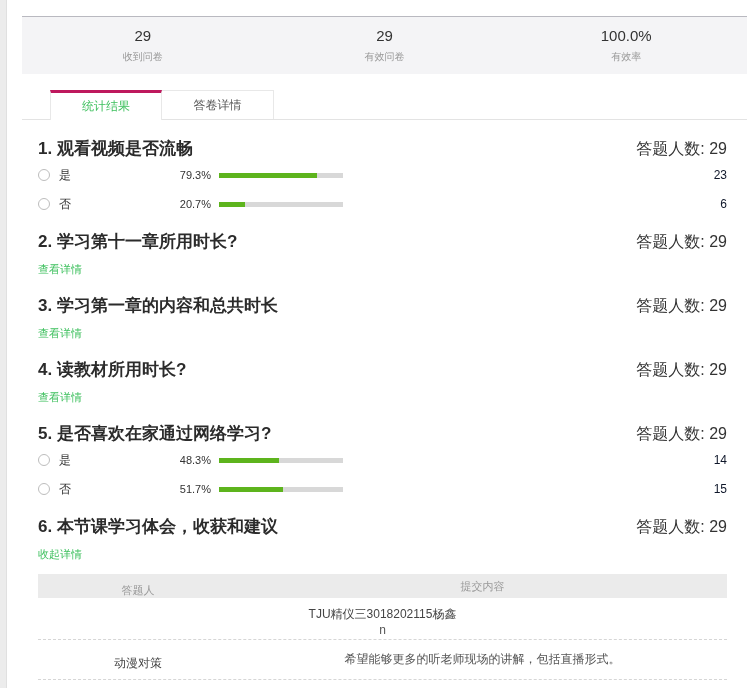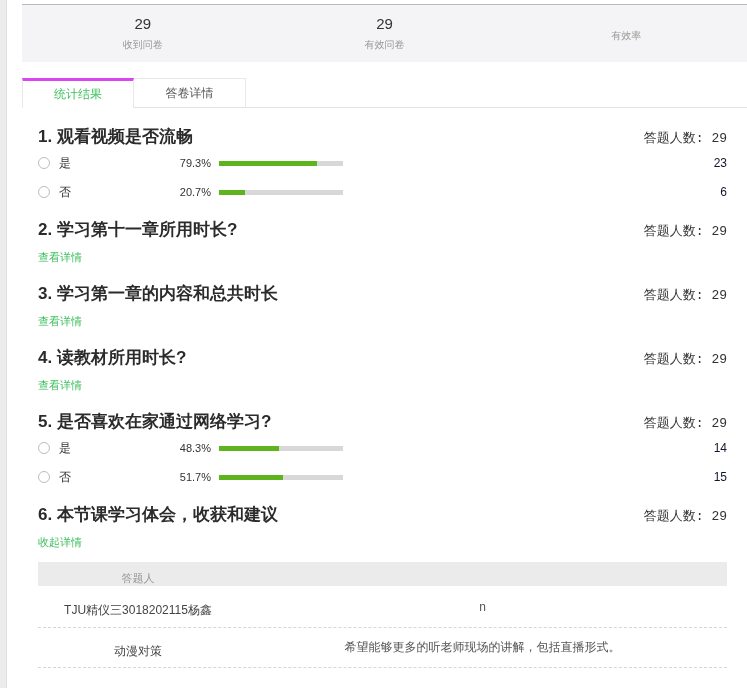--- a/index.html
+++ b/index.html
@@ -3,21 +3,21 @@
 <meta charset="utf-8">
 <style>
   * { margin: 0; padding: 0; box-sizing: border-box; }
   html, body { background: #ffffff; font-family: "Liberation Sans", "DejaVu Sans", sans-serif; }
   body { position: relative; width: 747px; height: 688px; overflow: hidden; }
 
   .left-strip {
     position: absolute; left: 0; top: 0; width: 7px; height: 688px;
     background: #ececec; border-right: 1px solid #e0e0e0;
   }
-  .page { position: absolute; left: 8px; top: 0; width: 739px; height: 512px; background: #fff; }
+  .page { position: absolute; left: 8px; top: 12px; width: 739px; height: 512px; background: #fff; }
 
   
   .stats-panel {
     margin: 4px 0 0 14px; height: 58px;
     background: #f4f4f6; border-top: 1px solid #b9b9c0;
     display: flex; align-items: center;
   }
   .stat { flex: 1; text-align: center; }
   .stat-value { font-size: 15px; color: #333; line-height: 18px; }
   .stat-label { font-size: 10px; color: #999; margin-top: 5px; }
@@ -27,32 +27,32 @@
     margin: 16px 0 0 14px; height: 30px;
     display: flex; align-items: stretch;
     border-bottom: 1px solid #e3e3e3;
   }
   .tab {
     width: 112px; display: flex; align-items: center; justify-content: center;
     font-size: 12px; color: #555; cursor: pointer; position: relative;
     border: 1px solid #e8e8e8; border-bottom: none; background: #fff;
   }
   .tab.active {
-    color: #3ec05e; border-top: 3px solid #d946ef;
+    color: #3ec05e; border-top: 3px solid #be185d;
     border-left: 1px solid #e8e8e8; border-right: 1px solid #e8e8e8;
-    margin-bottom: -1px; z-index: 2;
+    margin-bottom: -1px; z-index: 2; margin-left: 28px;
   }
   .tab.inactive { border-left: none; }
 
   
   .content { padding: 0 20px 0 30px; }
   .question { margin-top: 17px; }
   .q-head { display: flex; justify-content: space-between; align-items: baseline; height: 18px; }
   .q-title { font-size: 17px; font-weight: bold; color: #2b2b2b; }
-  .q-count { font-size: 13px; color: #333; font-family: Liberation Mono, monospace; }
+  .q-count { font-size: 16px; color: #333; }
   .q-count .lbl { color: #333; }
 
   .option-row { display: flex; align-items: center; height: 18px; margin-top: 11px; }
   .radio {
     width: 12px; height: 12px; border-radius: 50%;
     border: 1px solid #bdbdbd; background: #fff; display: inline-block;
     margin-right: 9px; flex: 0 0 auto;
   }
   .opt-label { font-size: 12px; color: #333; }
   .percent { width: 140px; text-align: right; font-size: 11px; color: #333; flex: 0 0 auto; }
@@ -90,20 +90,21 @@
   <div class="stats-panel">
     <div class="stat">
       <div class="stat-value">29</div>
       <div class="stat-label">收到问卷</div>
     </div>
     <div class="stat">
       <div class="stat-value">29</div>
       <div class="stat-label">有效问卷</div>
     </div>
     <div class="stat">
+      <div class="stat-value">100.0%</div>
       <div class="stat-label">有效率</div>
     </div>
   </div>
 
   <div class="tabs">
     <div class="tab active">统计结果</div>
     <div class="tab inactive">答卷详情</div>
   </div>
 
   <div class="content">
@@ -185,22 +186,23 @@
     <div class="question">
       <div class="q-head">
         <span class="q-title">6. 本节课学习体会，收获和建议</span>
         <span class="q-count"><span class="lbl">答题人数:</span> <span>29</span></span>
       </div>
       <a class="detail-link">收起详情</a>
 
       <div class="answers-table">
         <div class="t-head">
           <div class="t-col1">答题人</div>
+          <div class="t-col2">提交内容</div>
         </div>
-        <div class="t-row" style="min-height:42px;">
+        <div class="t-row" style="min-height:42px;flex-direction:column;">
           <div class="t-col1">TJU精仪三3018202115杨鑫</div>
           <div class="t-col2">n</div>
         </div>
         <div class="t-row">
           <div class="t-col1">动漫对策</div>
           <div class="t-col2">希望能够更多的听老师现场的讲解，包括直播形式。</div>
         </div>
       </div>
     </div>
 

